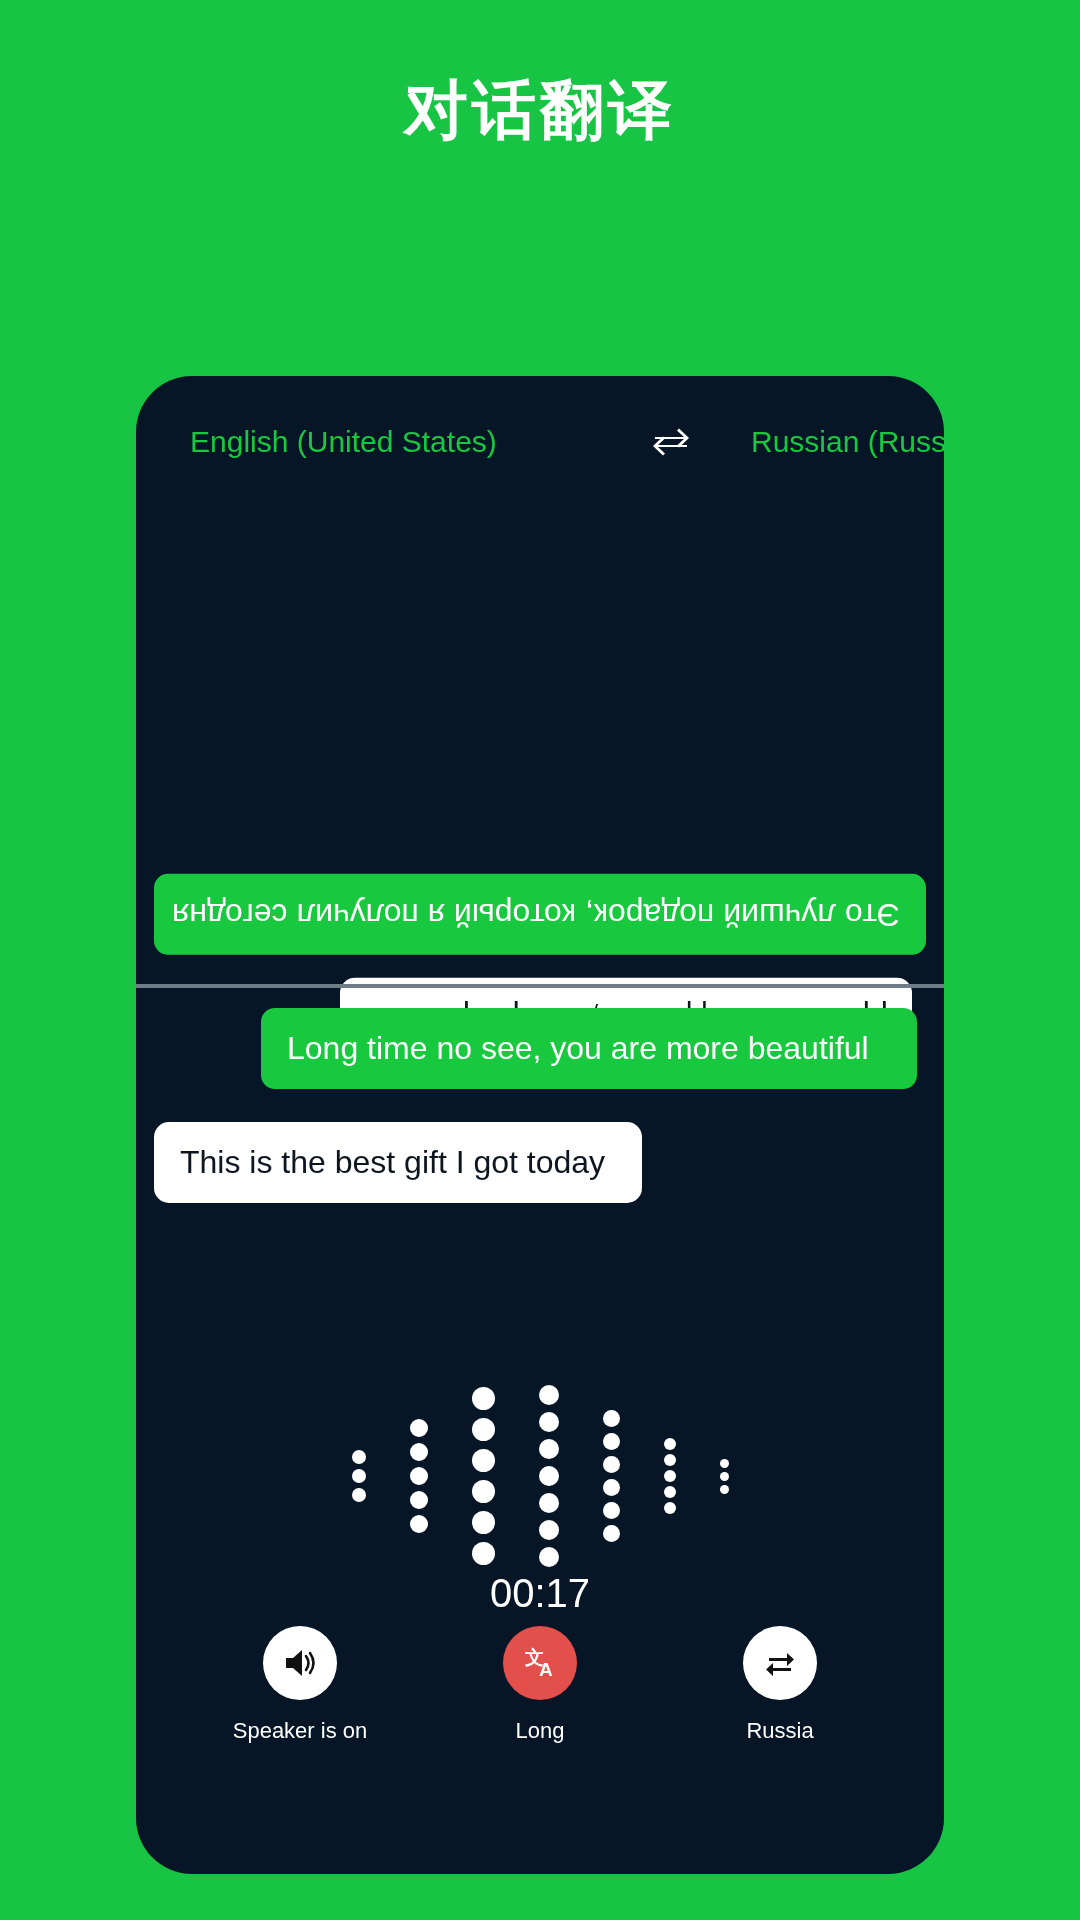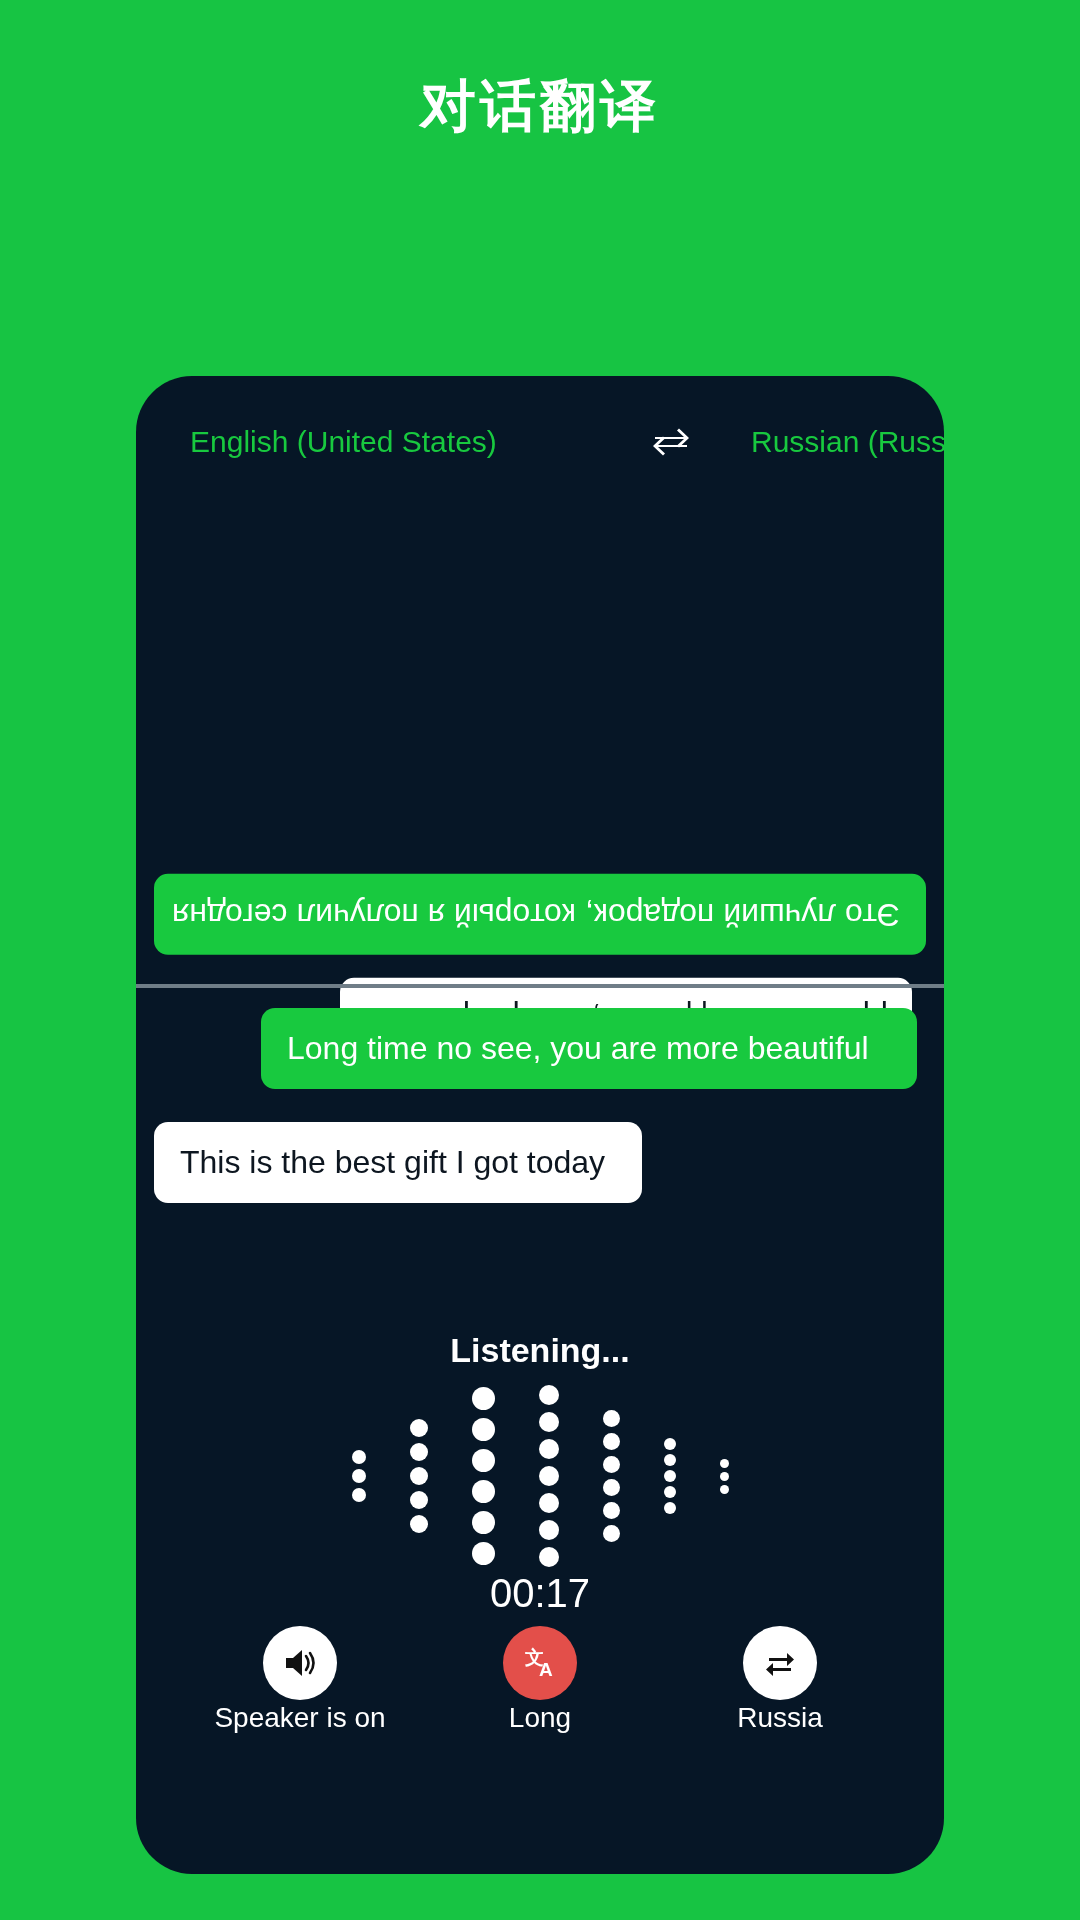--- a/index.html
+++ b/index.html
@@ -16,21 +16,21 @@
   }
 
   
   .page-title {
     position: absolute;
     top: 78px;
     left: 0;
     width: 1080px;
     text-align: center;
     color: #ffffff;
-    font-size: 56px;
+    font-size: 64px;
     font-weight: bold;
     letter-spacing: 4px;
     line-height: 1;
   }
 
   
   .phone-card {
     position: absolute;
     left: 136px;
     top: 376px;
@@ -110,20 +110,21 @@
     white-space: nowrap;
     box-sizing: border-box;
   }
   .bubble.green {
     background: #18c93f;
     color: #ffffff;
   }
   .bubble.white {
     background: #ffffff;
     color: #0d1620;
+    border-radius: 15px;
   }
   .flipped { transform: rotate(180deg); }
 
   
   .bubble-ru-1 {
     left: 18px;
     top: 388px;
     width: 772px;
     text-align: left;
   }
@@ -213,23 +214,23 @@
     width: 74px;
     height: 74px;
     border-radius: 50%;
     display: flex;
     align-items: center;
     justify-content: center;
   }
   .control-circle.white { background: #ffffff; }
   .control-circle.red { background: #e34f4a; }
   .control-label {
-    margin-top: 2px;
-    color: #ffffff;
-    font-size: 28px;
+    margin-top: 18px;
+    color: #ffffff;
+    font-size: 22px;
     white-space: nowrap;
   }
 </style>
 </head>
 <body>
 
 <div class="page-title">对话翻译</div>
 
 <div class="phone-card">
 
@@ -251,21 +252,20 @@
     <div class="bubble white flipped bubble-ru-2">Давно не виделись, ты прекрасней</div>
   </div>
 
   <div class="pane-divider"></div>
 
   <div class="pane-bottom">
     <div class="bubble green bubble-en-1">Long time no see, you are more beautiful</div>
     <div class="bubble white bubble-en-2">This is the best gift I got today</div>
   </div>
 
-  <div class="listening-label">Listening...</div>
 
   <div class="waveform" id="waveform">
       <div class="wave-col">
         <div class="wave-dot" style="width: 14px; height: 14px; margin-bottom: 5px;"></div>
         <div class="wave-dot" style="width: 14px; height: 14px; margin-bottom: 5px;"></div>
         <div class="wave-dot" style="width: 14px; height: 14px;"></div>
       </div>
       <div class="wave-col">
         <div class="wave-dot" style="width: 18px; height: 18px; margin-bottom: 6px;"></div>
         <div class="wave-dot" style="width: 18px; height: 18px; margin-bottom: 6px;"></div>

